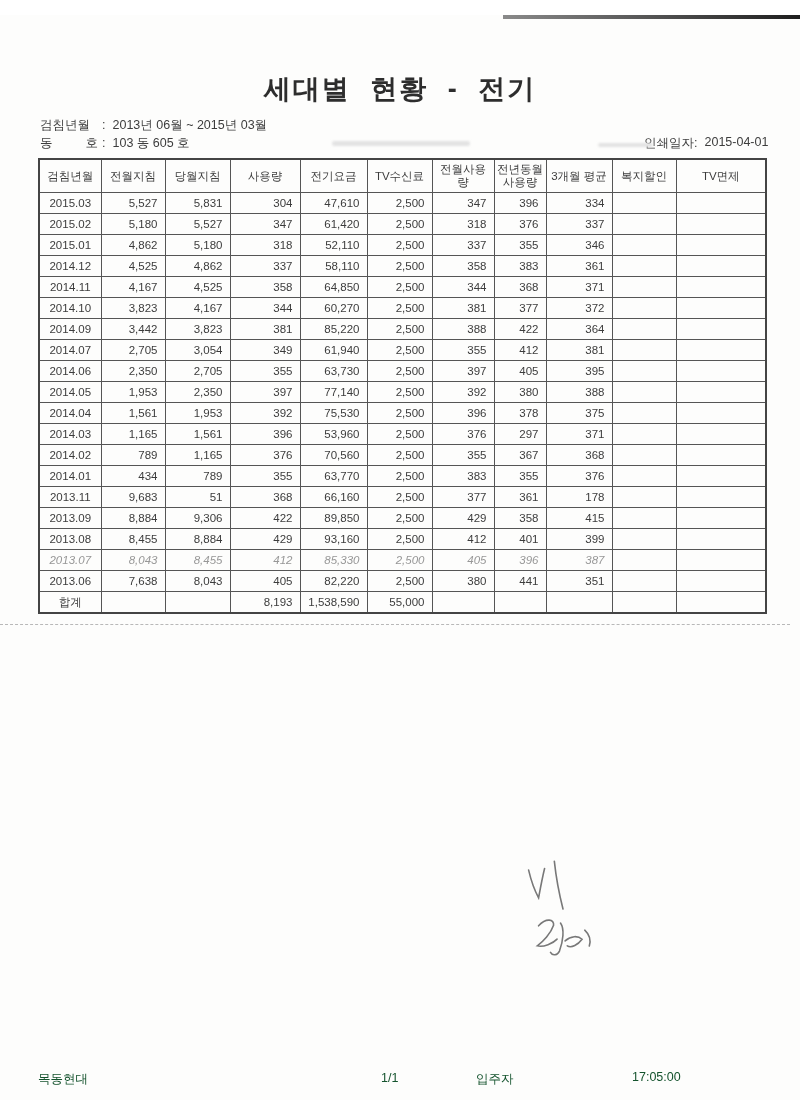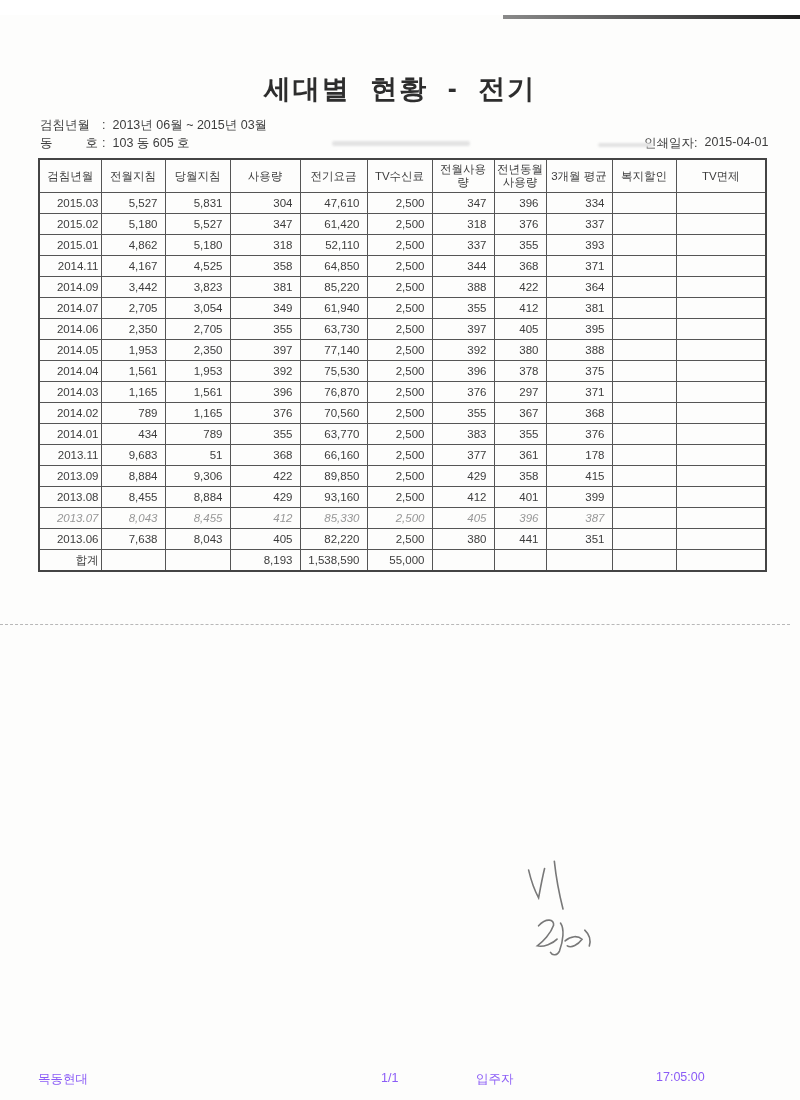--- a/index.html
+++ b/index.html
@@ -16,36 +16,36 @@
   .meta-row{display:flex;align-items:baseline;}
   .meta-lbl{display:inline-flex;justify-content:space-between;width:58px;}
   .meta-colon{padding:0 7px 0 4px;}
   .print-date{position:absolute;left:644px;top:120px;font-size:12.5px;color:#3d3d3d;display:flex;gap:7px;}
   table.usage{position:absolute;left:38px;top:143px;width:727px;border-collapse:collapse;
     table-layout:fixed;font-size:11.5px;color:#3c3c3c;border:2px solid #444;}
   table.usage th,table.usage td{border:1px solid #555;overflow:hidden;}
   table.usage th{height:30px;font-weight:400;text-align:center;white-space:pre-line;
     line-height:13px;padding:1px 2px;}
   table.usage td{height:20px;padding:0 7px 0 2px;text-align:right;white-space:nowrap;}
-  table.usage td.date{text-align:right;padding:0 2px;}
+  table.usage td.date{text-align:center;padding:0 2px;}
   tr.faded td{color:#979797;font-style:italic;}
   .dashed-artifact{position:absolute;left:0;top:609px;width:790px;height:0;
     border-top:1.5px dashed #adadad;opacity:.85;}
   .smudge{position:absolute;background:#e3e3e3;filter:blur(1.2px);border-radius:2px;}
   .smudge.s1{left:332px;top:126px;width:138px;height:5px;}
   .smudge.s2{left:598px;top:128px;width:55px;height:4px;}
   .smudge.s3{left:55px;top:1093px;width:360px;height:5px;background:#eaeaea;}
   .smudge.s4{left:432px;top:1094px;width:268px;height:4px;background:#ededed;}
   .handwriting{position:absolute;left:496px;top:834px;transform:rotate(-2deg);}
   .handwriting path{fill:none;stroke:#787878;stroke-width:1.6;stroke-linecap:round;}
-  .footer-item{position:absolute;font-size:12.5px;color:#8b5cf6;text-align:right;}
+  .footer-item{position:absolute;font-size:12.5px;color:#14532d;text-align:right;}
   .f-building{left:38px;top:1056px;}
   .f-page{left:381px;top:1056px;}
   .f-occupant{left:476px;top:1056px;}
-  .f-time{left:656px;top:1055px;}
+  .f-time{left:632px;top:1055px;}
 </style>
 </head>
 <body>
 
 <div class="page">
 
   <div class="scan-top-edge"></div>
 
   <div class="doc-title">세대별 현황 - 전기</div>
 
@@ -129,38 +129,64 @@
         </tr>
         <tr>
           <td class="date">2015.01</td>
           <td class="num">4,862</td>
           <td class="num">5,180</td>
           <td class="num">318</td>
           <td class="num">52,110</td>
           <td class="num">2,500</td>
           <td class="num">337</td>
           <td class="num">355</td>
-          <td class="num">393</td>
+          <td class="num">346</td>
+          <td class="num"></td>
+          <td class="num"></td>
+        </tr>
+        <tr>
+          <td class="date">2014.12</td>
+          <td class="num">4,525</td>
+          <td class="num">4,862</td>
+          <td class="num">337</td>
+          <td class="num">58,110</td>
+          <td class="num">2,500</td>
+          <td class="num">358</td>
+          <td class="num">383</td>
+          <td class="num">361</td>
           <td class="num"></td>
           <td class="num"></td>
         </tr>
         <tr>
           <td class="date">2014.11</td>
           <td class="num">4,167</td>
           <td class="num">4,525</td>
           <td class="num">358</td>
           <td class="num">64,850</td>
           <td class="num">2,500</td>
           <td class="num">344</td>
           <td class="num">368</td>
           <td class="num">371</td>
           <td class="num"></td>
           <td class="num"></td>
         </tr>
         <tr>
+          <td class="date">2014.10</td>
+          <td class="num">3,823</td>
+          <td class="num">4,167</td>
+          <td class="num">344</td>
+          <td class="num">60,270</td>
+          <td class="num">2,500</td>
+          <td class="num">381</td>
+          <td class="num">377</td>
+          <td class="num">372</td>
+          <td class="num"></td>
+          <td class="num"></td>
+        </tr>
+        <tr>
           <td class="date">2014.09</td>
           <td class="num">3,442</td>
           <td class="num">3,823</td>
           <td class="num">381</td>
           <td class="num">85,220</td>
           <td class="num">2,500</td>
           <td class="num">388</td>
           <td class="num">422</td>
           <td class="num">364</td>
           <td class="num"></td>
@@ -216,21 +242,21 @@
           <td class="num">378</td>
           <td class="num">375</td>
           <td class="num"></td>
           <td class="num"></td>
         </tr>
         <tr>
           <td class="date">2014.03</td>
           <td class="num">1,165</td>
           <td class="num">1,561</td>
           <td class="num">396</td>
-          <td class="num">76,870</td>
+          <td class="num">53,960</td>
           <td class="num">2,500</td>
           <td class="num">376</td>
           <td class="num">297</td>
           <td class="num">371</td>
           <td class="num"></td>
           <td class="num"></td>
         </tr>
         <tr>
           <td class="date">2014.02</td>
           <td class="num">789</td>

